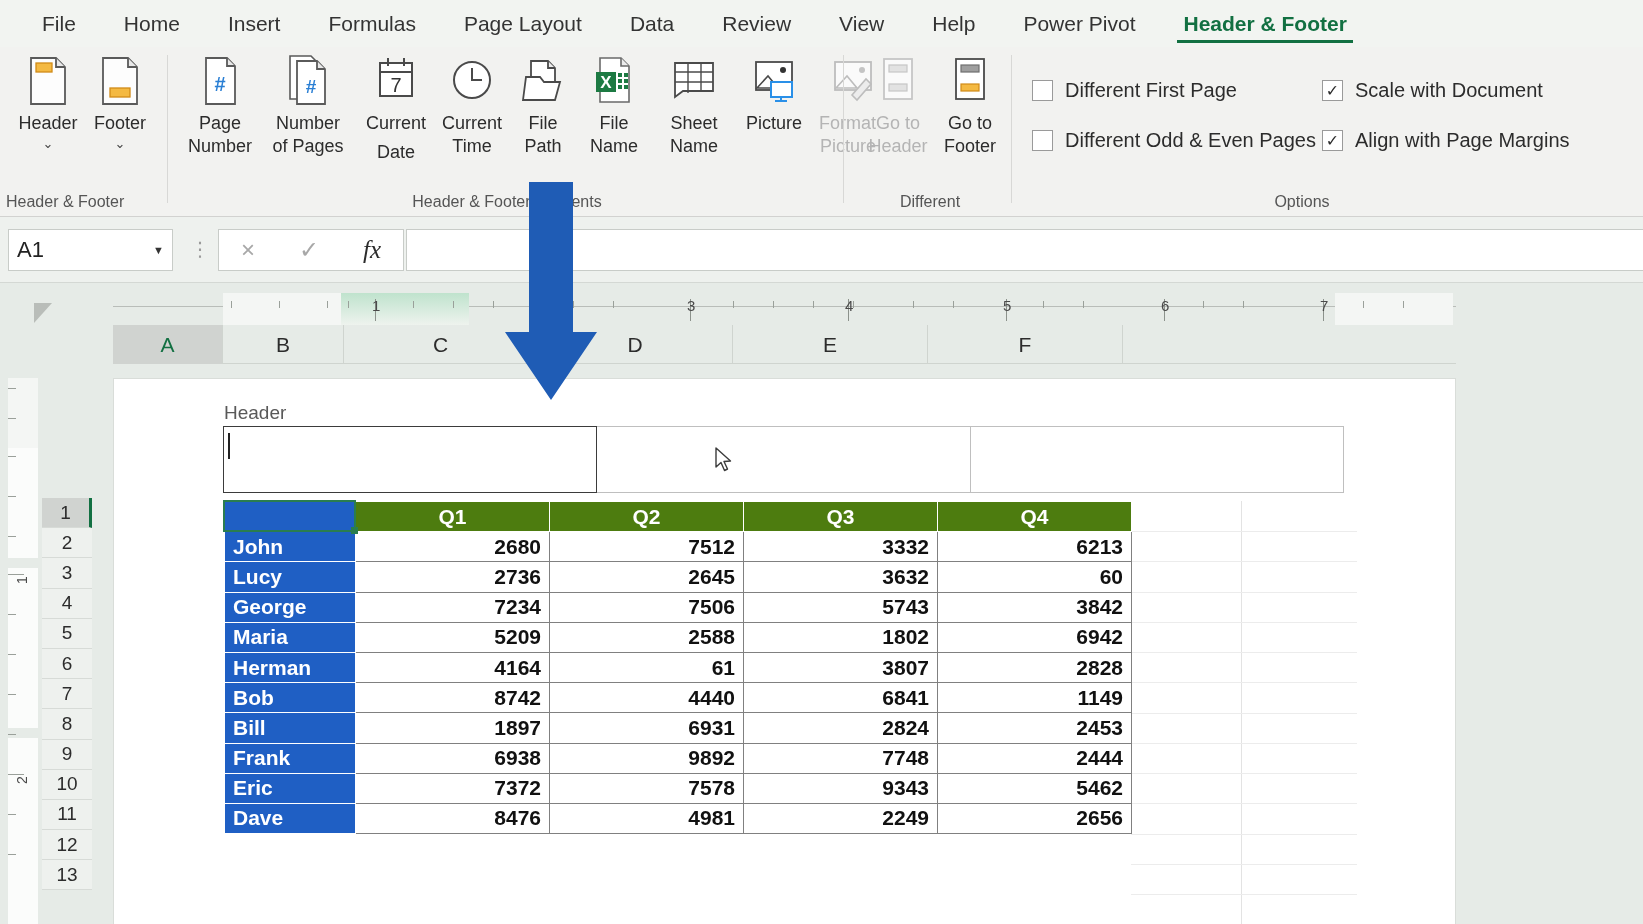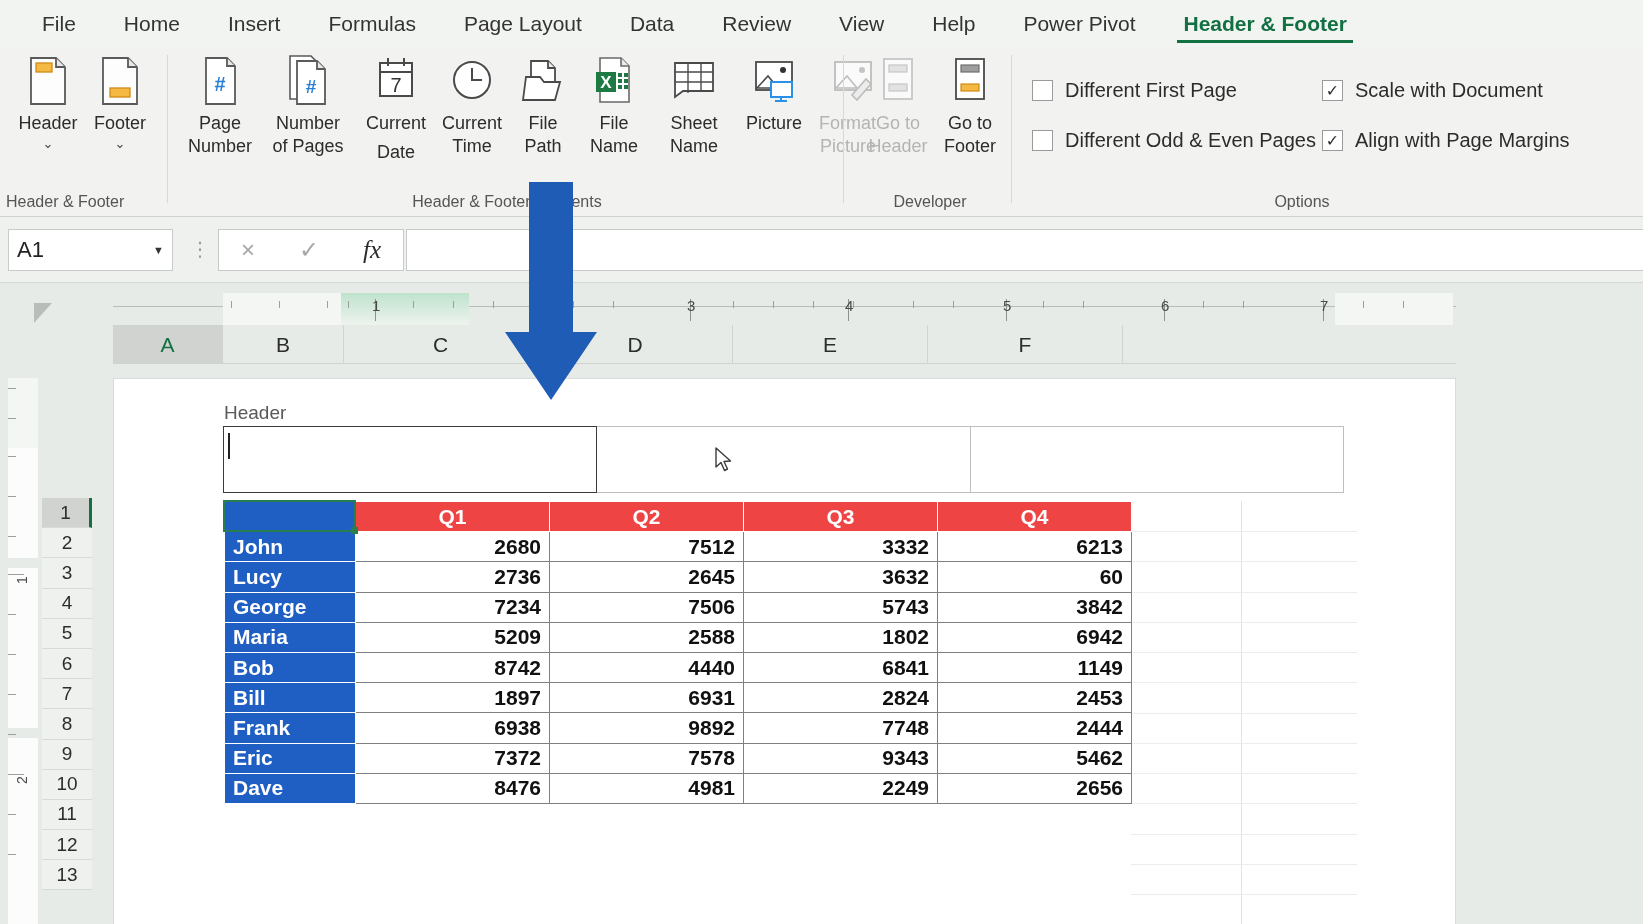--- a/index.html
+++ b/index.html
@@ -148,21 +148,21 @@
   .dtable {
     position: absolute; left: 110px; top: 122px;
     border-collapse: collapse; table-layout: fixed;
   }
   .dtable td, .dtable th { height: 30.2px; padding: 0 8px; font-size: 21px; }
   .dtable th.corner-cell {
     background: #1F5FC4; border: 1px solid #fff;
     width: 131px;
   }
   .dtable th.qh {
-    background: #ef4444; color: #fff; font-weight: bold; text-align: center;
+    background: #4d7c0f; color: #fff; font-weight: bold; text-align: center;
     border: 1px solid #fff; width: 194px;
   }
   .dtable td.nm {
     background: #1F5FC4; color: #fff; font-weight: bold; text-align: left;
     border: 1px solid #fff; width: 131px;
   }
   .dtable td.num {
     background: #fff; color: #111; font-weight: bold; text-align: right;
     border: 1px solid #808080; width: 194px;
   }
@@ -380,21 +380,21 @@
         <span class="ic">
           <svg width="46" height="52" viewBox="0 0 46 52">
             <rect x="9" y="4" width="28" height="40" fill="#fff" stroke="#4a4a4a" stroke-width="1.8"></rect>
             <rect x="14" y="10" width="18" height="7" fill="#9e9e9e" stroke="#6f6f6f" stroke-width="1.2"></rect>
             <rect x="14" y="29" width="18" height="7" fill="#f4b942" stroke="#d18b18" stroke-width="1.2"></rect>
           </svg>
         </span>
         <span class="lbl">Go to</span>
         <span class="lbl" style="margin-top:0">Footer</span>
       </div>
-      <div class="glabel">Developer</div>
+      <div class="glabel">Different</div>
       <div class="sep"></div>
     </div>
 
     <div class="rgroup" style="left:1012px; width:629px;">
       <div class="optrow" style="left:20px; top:32px;">
         <span class="cb"></span>
         <span class="olbl">Different First Page</span>
       </div>
       <div class="optrow" style="left:20px; top:82px;">
         <span class="cb"></span>
@@ -584,20 +584,27 @@
             <td class="num">3842</td>
           </tr>
           <tr>
             <td class="nm">Maria</td>
             <td class="num">5209</td>
             <td class="num">2588</td>
             <td class="num">1802</td>
             <td class="num">6942</td>
           </tr>
           <tr>
+            <td class="nm">Herman</td>
+            <td class="num">4164</td>
+            <td class="num">61</td>
+            <td class="num">3807</td>
+            <td class="num">2828</td>
+          </tr>
+          <tr>
             <td class="nm">Bob</td>
             <td class="num">8742</td>
             <td class="num">4440</td>
             <td class="num">6841</td>
             <td class="num">1149</td>
           </tr>
           <tr>
             <td class="nm">Bill</td>
             <td class="num">1897</td>
             <td class="num">6931</td>

